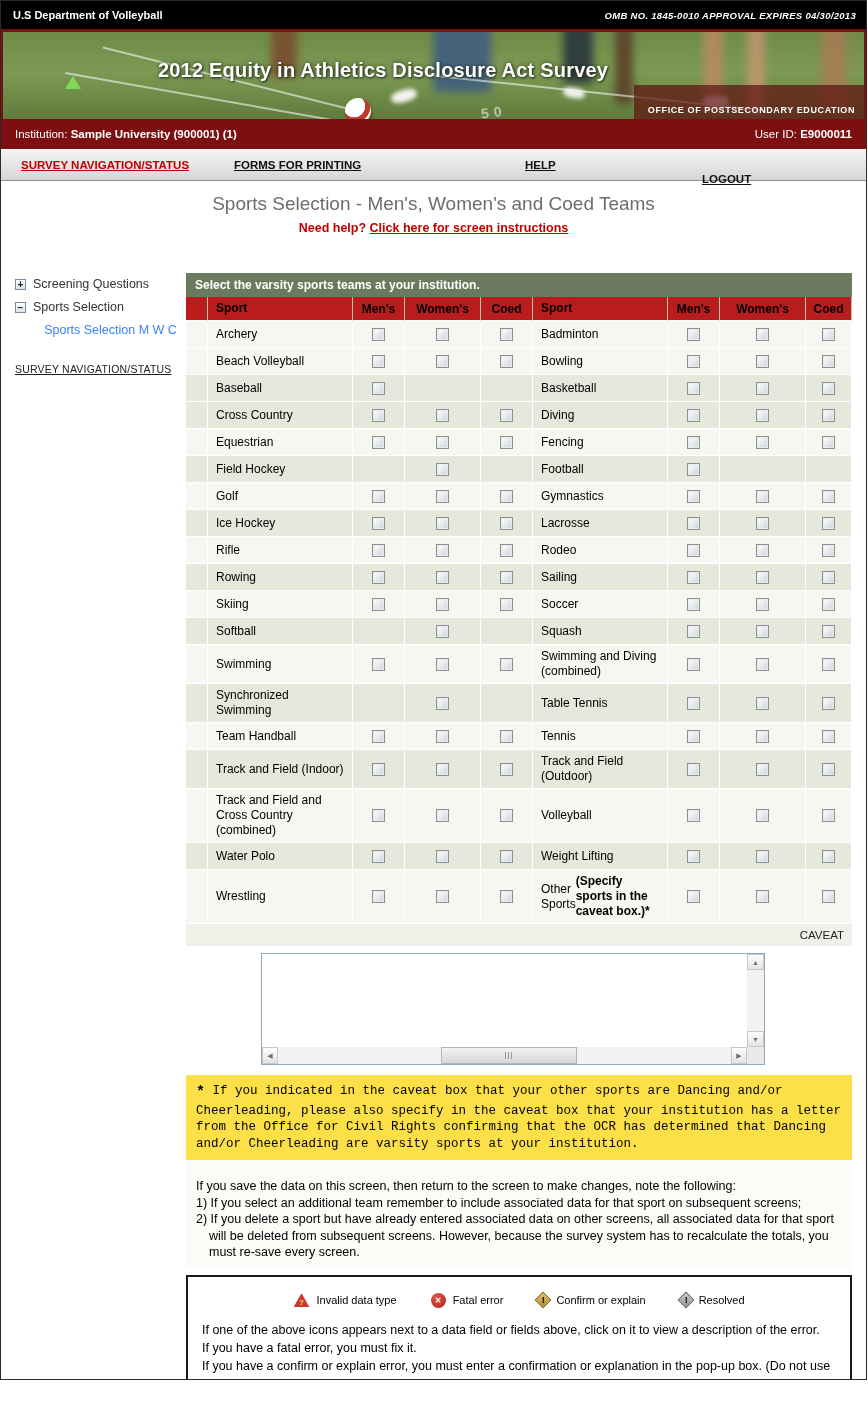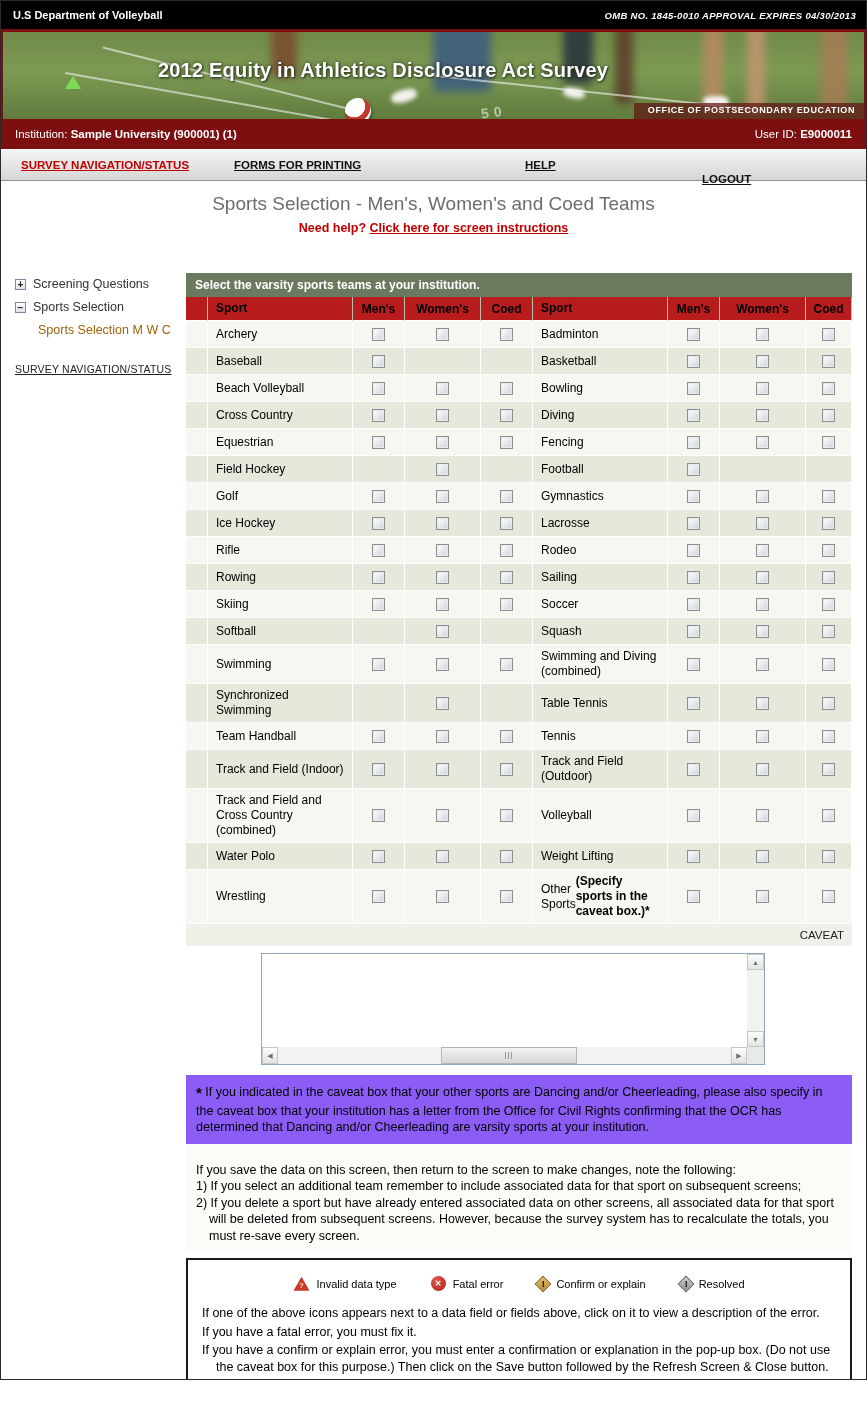--- a/index.html
+++ b/index.html
@@ -33,21 +33,21 @@
   .fl3 { left:430px; top:60px; width:330px; height:2px; transform:rotate(6deg); }
   .fnum { position:absolute; color:rgba(255,255,255,.55); font-weight:bold; font-size:14px; transform:rotate(-8deg); }
   .n50 { left:478px; top:72px; letter-spacing:5px; }
   .cone { position:absolute; width:0; height:0; border-left:8px solid transparent; border-right:8px solid transparent; }
   .cg { left:62px; top:44px; border-bottom:13px solid #7ed957; filter:blur(.5px); }
   .ball { position:absolute; left:342px; top:66px; width:26px; height:26px; border-radius:50%;
           background:radial-gradient(circle at 35% 32%, #ffffff 0 44%, #c23a2e 46% 66%, #ffffff 68%); box-shadow:1px 2px 3px rgba(0,0,0,.4); }
   .banner-title { position:absolute; left:155px; top:27px; color:#fff; font-size:20px; font-weight:bold;
                   text-shadow:1px 1px 2px #2c3a1d, 0 0 4px rgba(0,0,0,.6); letter-spacing:.2px; }
   .office-strip { position:absolute; right:0; bottom:0; background:rgba(96,20,18,.72); color:#fff; font-size:9px; font-weight:bold;
-                  letter-spacing:.6px; padding:2px 9px 4px 14px; }
+                  letter-spacing:.6px; padding:20px 9px 4px 14px; }
 
   
   .instbar { height:30px; background:#7d0f10; color:#fff; display:flex; align-items:center; justify-content:space-between; padding:0 14px 0 14px; font-size:11.5px; }
   .instbar b { font-weight:bold; }
 
   
   .navbar { position:relative; height:32px; background:linear-gradient(180deg,#f4f4f4,#d6d6d6); border-bottom:1px solid #8f8f8f; border-top:1px solid #fff; }
   .navbar a { position:absolute; top:9px; font-size:11.5px; font-weight:bold; text-decoration:underline; color:#111; cursor:pointer; }
   .navbar a:nth-child(1){ left:20px; color:#c00000; }
   .navbar a:nth-child(2){ left:233px; }
@@ -58,21 +58,21 @@
   .page-title { margin-top:12px; text-align:center; color:#6d6d6d; font-size:19px; }
   .need-help { margin-top:6px; text-align:center; color:#c00000; font-size:12.5px; font-weight:bold; }
   .need-help a { color:#c00000; text-decoration:underline; cursor:pointer; }
 
   
   .content-row { position:relative; margin-top:38px; }
   .sidebar { position:absolute; left:14px; top:4px; width:168px; font-size:12.5px; color:#333; }
   .tree-item { display:flex; align-items:center; margin-bottom:9px; }
   .tree-ico { width:11px; height:11px; border:1px solid #7a8aa0; background:linear-gradient(180deg,#fff,#dde3ec); color:#222;
               font-size:10px; line-height:9px; text-align:center; margin-right:7px; font-weight:bold; }
-  .tree-sub { margin:2px 0 14px 23px; color:#a16207; }
+  .tree-sub { margin:2px 0 14px 23px; color:#3b82f6;text-align:center; }
   .side-link { display:inline-block; margin-top:12px; font-size:10.5px; color:#222; text-decoration:underline; letter-spacing:.2px; cursor:pointer; }
 
   .main { margin-left:185px; width:666px; }
 
   
   .tbl-caption { background:#6b7a5e; color:#fff; font-size:12px; font-weight:bold; padding:5px 9px; }
   .grid { display:grid; grid-template-columns:22px 145px 52px 76px 52px 135px 52px 86px 46px; }
   .hdr { background:#b91c1c; font-weight:bold; font-size:12px; }
   .hdr .c { min-height:24px; }
   .c { display:flex; align-items:center; justify-content:center; border-right:1px solid #fff; border-bottom:1px solid #fff; min-height:27px; padding:3px 2px; font-size:12px; color:#000; }
@@ -94,21 +94,21 @@
   .ta-btn { width:17px; height:16px; background:linear-gradient(180deg,#fdfdfd,#e3e3e3); border:1px solid #c7c7c7; color:#6e6e6e;
             font-size:7px; display:flex; align-items:center; justify-content:center; cursor:pointer; }
   .ta-hscroll .ta-btn { height:17px; width:16px; }
   .ta-htrack { flex:1; position:relative; }
   .ta-thumb { position:absolute; left:36%; width:30%; top:0; height:17px; background:linear-gradient(180deg,#f2f2f2,#d7d7d7); border:1px solid #b5b5b5;
               display:flex; align-items:center; justify-content:center; cursor:grab; }
   .grip { width:9px; height:7px; background:repeating-linear-gradient(90deg,#9a9a9a 0 1px,transparent 1px 3px); }
   .ta-corner { position:absolute; right:0; bottom:0; width:17px; height:17px; background:#e9e9e9; }
 
   
-  .ast-note { background:#8b5cf6; padding:8px 10px; font-size:12.5px; line-height:1.32; color:#000; }
+  .ast-note { background:#fde047; padding:8px 10px; font-size:12.5px; line-height:1.32; color:#000;font-family:Liberation Mono, monospace; }
   .ast-note .star { font-size:15px; font-weight:bold; vertical-align:-2px; }
   .save-note { background:#fbfcf8; padding:18px 10px 8px 10px; font-size:12.5px; line-height:1.32; color:#000; }
   .save-item { padding-left:13px; text-indent:-13px; }
 
   
   .legend-box { margin-top:6px; border:2px solid #1a1a1a; background:#fff; padding:12px 14px 18px 14px; }
   .legend-icons { display:flex; justify-content:center; gap:34px; align-items:center; margin:4px 0 14px 0; }
   .licon-item { display:flex; align-items:center; gap:7px; font-size:11px; }
   .ic { display:inline-flex; align-items:center; justify-content:center; font-weight:bold; }
   .ic-tri { width:16px; height:14px; clip-path:polygon(50% 0,100% 100%,0 100%); background:#c8382c; color:#ffd9a0; font-size:8px; padding-top:4px; }
@@ -224,59 +224,59 @@
             <div class="c ">
               <span class="cb"></span>
             </div>
             <div class="c ">
               <span class="cb"></span>
             </div>
             <div class="c ">
               <span class="cb"></span>
             </div>
           </div>
+          <div class="grid row-odd">
+            <div class="c"></div>
+            <div class="c name ">
+              <span>Beach Volleyball</span>
+            </div>
+            <div class="c ">
+              <span class="cb"></span>
+            </div>
+            <div class="c ">
+              <span class="cb"></span>
+            </div>
+            <div class="c ">
+              <span class="cb"></span>
+            </div>
+            <div class="c name ">
+              <span>Bowling</span>
+            </div>
+            <div class="c ">
+              <span class="cb"></span>
+            </div>
+            <div class="c ">
+              <span class="cb"></span>
+            </div>
+            <div class="c ">
+              <span class="cb"></span>
+            </div>
+          </div>
           <div class="grid row-even">
             <div class="c"></div>
             <div class="c name ">
               <span>Baseball</span>
             </div>
             <div class="c ">
               <span class="cb"></span>
             </div>
             <div class="c "></div>
             <div class="c "></div>
             <div class="c name ">
               <span>Basketball</span>
-            </div>
-            <div class="c ">
-              <span class="cb"></span>
-            </div>
-            <div class="c ">
-              <span class="cb"></span>
-            </div>
-            <div class="c ">
-              <span class="cb"></span>
-            </div>
-          </div>
-          <div class="grid row-odd">
-            <div class="c"></div>
-            <div class="c name ">
-              <span>Beach Volleyball</span>
-            </div>
-            <div class="c ">
-              <span class="cb"></span>
-            </div>
-            <div class="c ">
-              <span class="cb"></span>
-            </div>
-            <div class="c ">
-              <span class="cb"></span>
-            </div>
-            <div class="c name ">
-              <span>Bowling</span>
             </div>
             <div class="c ">
               <span class="cb"></span>
             </div>
             <div class="c ">
               <span class="cb"></span>
             </div>
             <div class="c ">
               <span class="cb"></span>
             </div>

